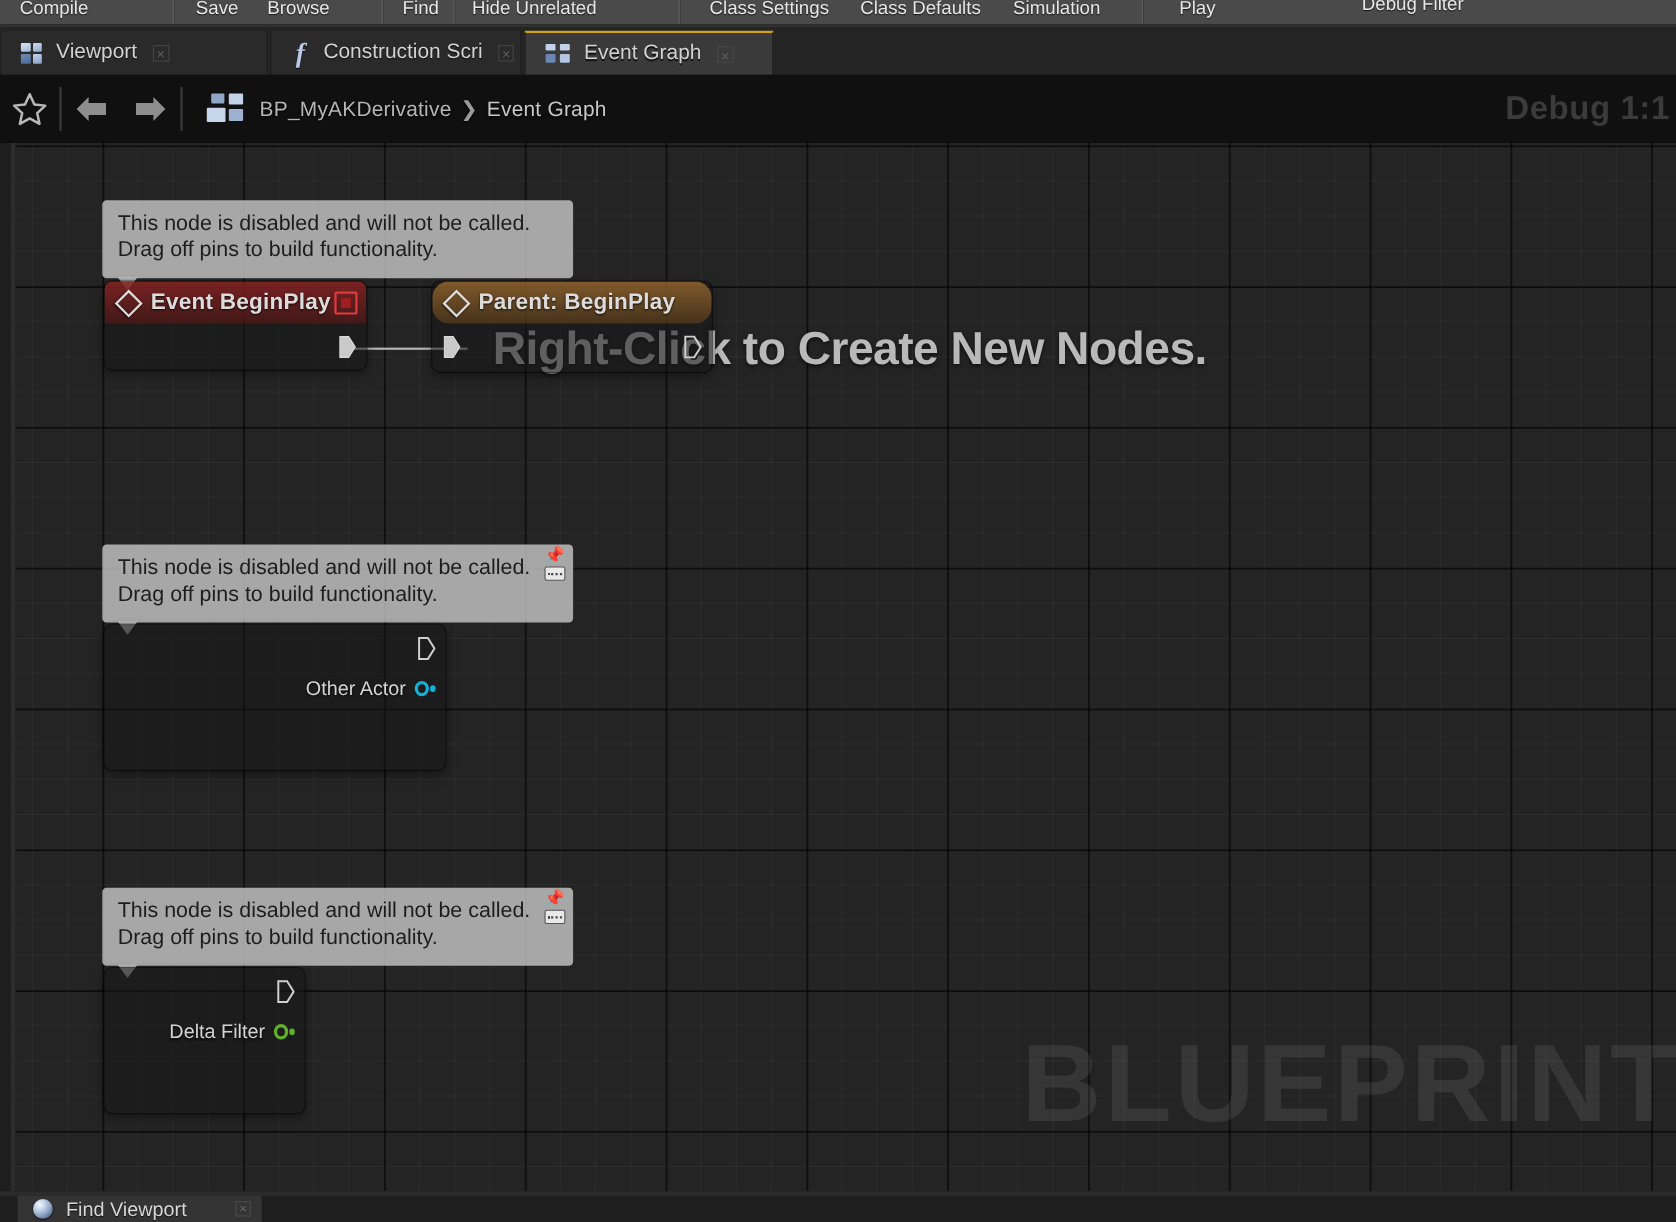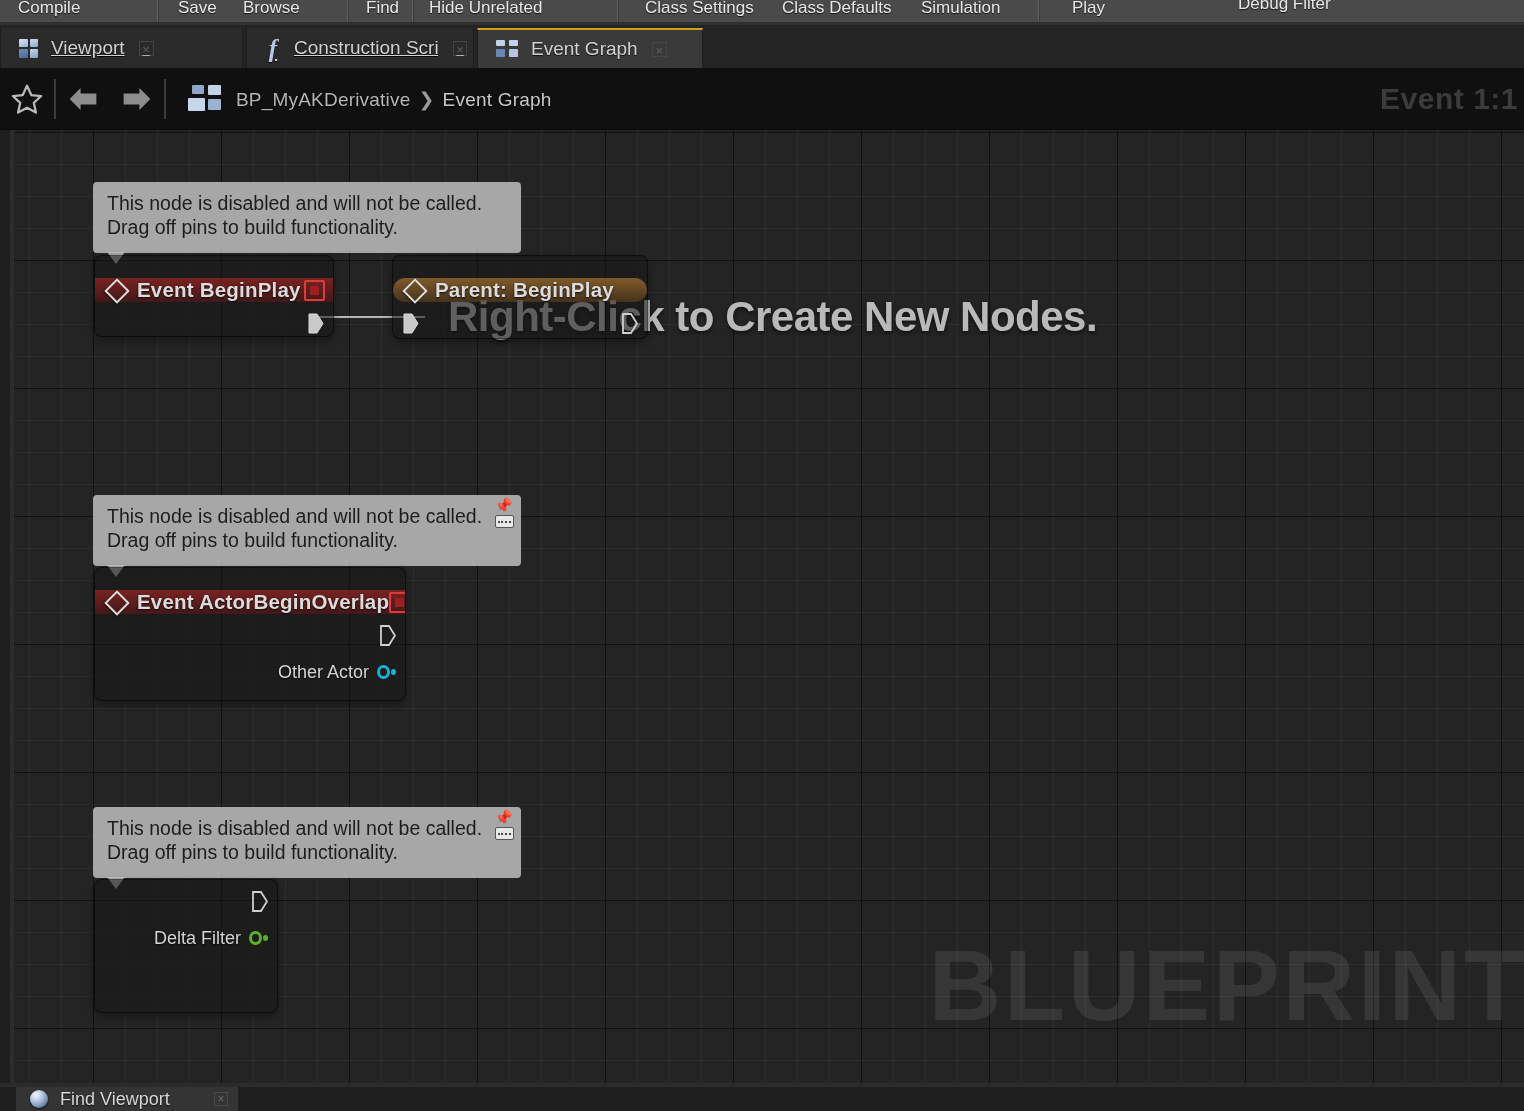--- a/index.html
+++ b/index.html
@@ -70,21 +70,21 @@
     align-items: center;
     padding: 0 6px 0 18px;
     background: #2e2e2e;
     color: #d2d2d2;
     font-size: 19px;
     box-sizing: border-box;
     margin-right: 3px;
     border-left: 1px solid #1e1e1e;
     border-right: 1px solid #1e1e1e;
   }
-  .tab.inactive { background: #2a2a2a; text-decoration: underline; }
+  .tab.inactive { background: #2a2a2a; }
   .tab.active {
     background: #3a3a3a;
     border-top: 2px solid #d1a312;
   }
   .tab .tab-label {
     margin-left: 13px;
     margin-right: 14px;
     text-shadow: 0 1px 1px rgba(0,0,0,.8);
     overflow: hidden;
     white-space: nowrap;
@@ -268,26 +268,25 @@
   
   .node {
     position: absolute;
     border-radius: 7px;
     box-sizing: border-box;
     background: rgba(22,22,22,.55);
     box-shadow: 0 0 0 1px rgba(0,0,0,.55), 0 4px 10px rgba(0,0,0,.4);
     overflow: hidden;
   }
   .node .title {
-    height: 24px;
+    height: 38px;
     display: flex;
     align-items: center;
     padding: 0 8px 0 10px;
     box-sizing: border-box;
-    margin-top: 22px;
   }
   .node.evt .title {
     background: linear-gradient(to bottom, rgba(158,36,36,.72), rgba(96,22,22,.55));
   }
   .node.parentcall .title {
     background: linear-gradient(to bottom, rgba(168,114,48,.72), rgba(110,72,28,.5));
     border-radius: 15px;
   }
   .node .title .tname {
     color: #dcdcdc;
@@ -505,21 +504,21 @@
       <i style="left:4px;top:0;width:12px;height:9px;background:#8fa6c6;"></i>
       <i style="left:20px;top:0;width:13px;height:10px;background:#c4d2e8;"></i>
       <i style="left:0;top:13px;width:17px;height:13px;background:#c8d6ec;"></i>
       <i style="left:20px;top:14px;width:13px;height:11px;background:#9db2d0;"></i>
     </span>
 
     <div class="cb-text">
       <span>BP_MyAKDerivative</span><span class="sep">❯</span><span class="leaf">Event Graph</span>
     </div>
 
-    <div class="zoom-label">Event 1:1</div>
+    <div class="zoom-label">Debug 1:1</div>
   </div>
 
   <div class="canvas">
     <div class="canvas-edge-left"></div>
 
     <div class="wm-hint">Right-Click to Create New Nodes.</div>
     <div class="wm-blueprint">BLUEPRINT</div>
 
     <div class="bubble" style="left:93px; top:52px; width:428px;">
       <div class="ln">This node is disabled and will not be called.</div>
@@ -571,27 +570,20 @@
     <div class="bubble" style="left:93px; top:365px; width:428px;">
       <div class="ln">This node is disabled and will not be called.</div>
       <div class="ln">Drag off pins to build functionality.</div>
       <span class="bub-icons">
         <span class="pin">📌</span>
         <span class="cmt"></span>
       </span>
     </div>
 
     <div class="node evt" style="left:95px; top:438px; width:310px; height:132px;">
-      <div class="title">
-        <span class="evt-diamond"></span>
-        <span class="tname">Event ActorBeginOverlap</span>
-        <span class="badge-disabled">
-            <i></i>
-          </span>
-      </div>
       <div class="body">
         <div class="pin-row">
           <span class="pin-exec">
             <svg viewBox="0 0 17 21">
                 <path d="M2 1 L10 1 L16 10.5 L10 20 L2 20 Z" fill="none" stroke="#cfcfcf" stroke-width="1.8"></path>
               </svg>
           </span>
         </div>
         <div class="pin-row" style="margin-top:7px;">
           <span class="pin-label">Other Actor</span>

